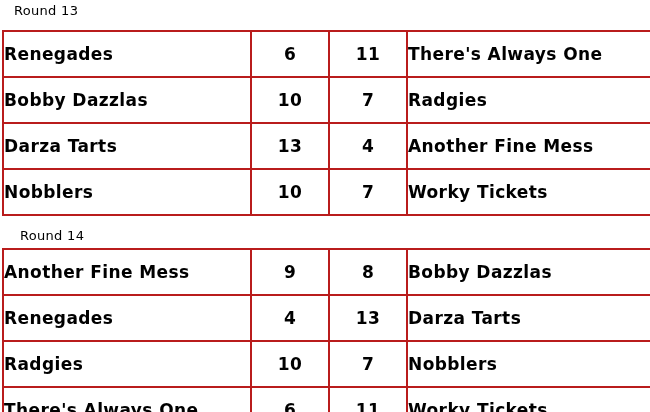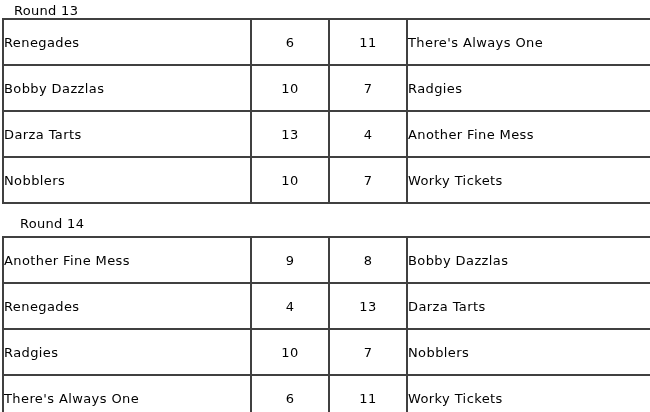--- a/index.html
+++ b/index.html
@@ -22,38 +22,38 @@
   }
   .round-heading {
     font-size: 13px;
     font-weight: 500;
     letter-spacing: 0.3px;
     padding-left: 14px;
     color: #000;
   }
   .round-heading.first {
     padding-top: 3px;
-    padding-bottom: 0;
+    padding-bottom: 12px;
   }
   .round-heading.second {
     padding-top: 12px;
     padding-bottom: 5px;
     padding-left: 20px;
   }
   table.fixtures {
     border-collapse: collapse;
     table-layout: fixed;
     width: 646px;
     margin-left: 2px;
   }
   table.fixtures td {
-    border: 2px solid #404040;
+    border: 2px solid #b91c1c;
     height: 44px;
-    font-size: 13px;
-    font-weight: 400;
+    font-size: 17px;
+    font-weight: 700;
     letter-spacing: 0.4px;
     vertical-align: middle;
     padding: 0;
   }
   td.team-home {
     width: 246px;
     padding-left: 14px;
     text-align: left;
   }
   td.score {

